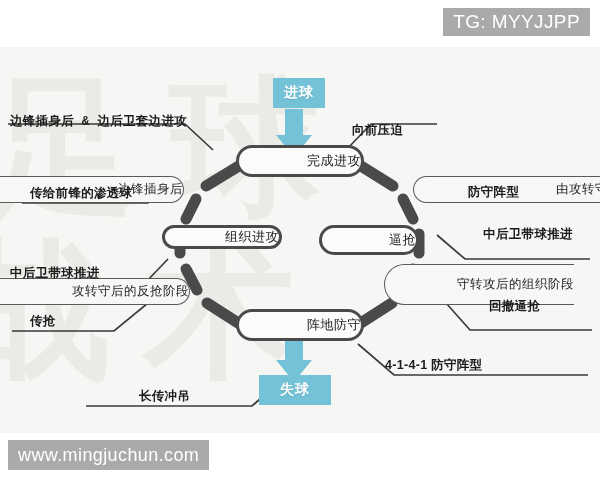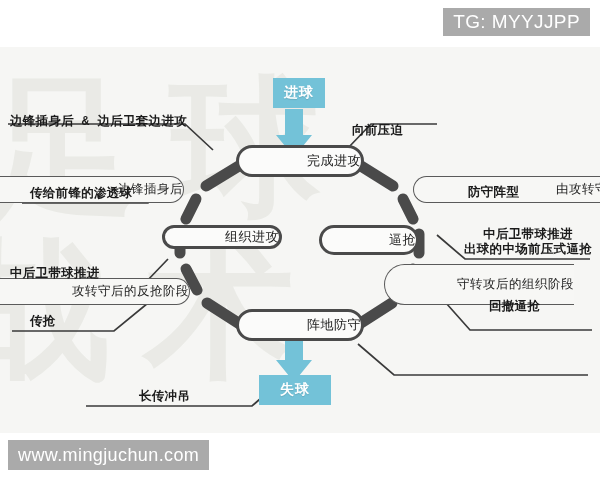--- a/index.html
+++ b/index.html
@@ -194,27 +194,27 @@
     <div class="ann" style="left:10px;top:68px;font-family:Liberation Mono, monospace;">边锋插身后 &amp; 边后卫套边进攻</div>
 
     <div class="ann" style="left:22px;top:139px;margin-left:8px;">传给前锋的渗透球</div>
 
     <div class="ann" style="left:10px;top:219px;">中后卫带球推进</div>
 
     <div class="ann" style="left:468px;top:138px;">防守阵型</div>
 
     <div class="ann two" style="left:460px;top:180px;width:136px;">
       <span>中后卫带球推进</span><br>
-      <span>出球的中场前压式逼抢</span>
     </div>
 
     <div class="ann" style="left:30px;top:267px;">传抢</div>
 
     <div class="ann" style="left:489px;top:252px;">回撤逼抢</div>
 
+    <div class="ann" style="left:385px;top:311px;">4-1-4-1 防守阵型</div>
 
     <div class="ann" style="left:139px;top:342px;">长传冲吊</div>
 
   </div>
 
   <div class="wm" id="wm-site">www.mingjuchun.com</div>
 
 </div>
 
 </body></html>

